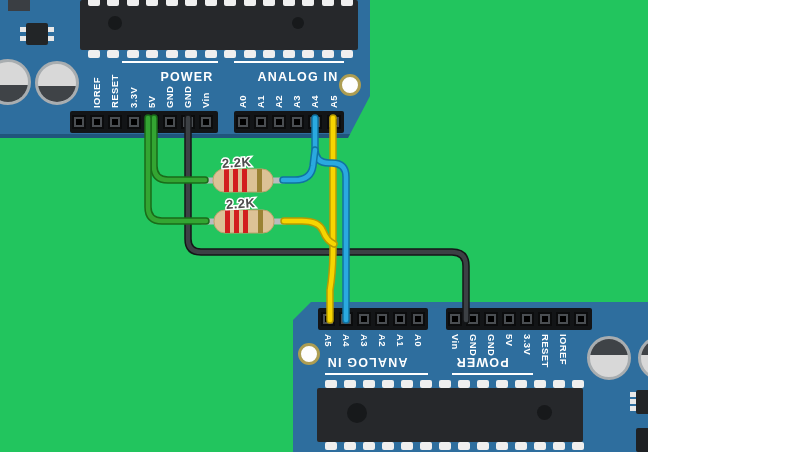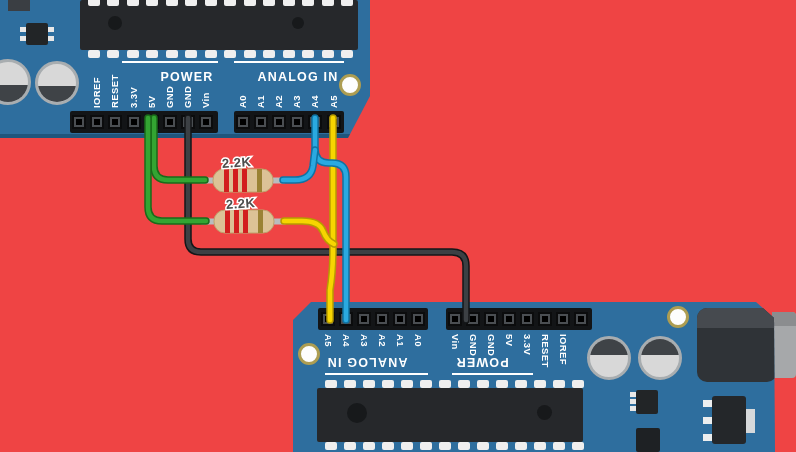--- a/index.html
+++ b/index.html
@@ -1,16 +1,16 @@
 <!DOCTYPE html>
 <html><head>
 <meta charset="utf-8">
 <style>
   html,body{margin:0;padding:0;background:#ffffff;}
-  #scene{position:relative;width:796px;height:452px;overflow:hidden;background:#ef4444;
+  #scene{position:relative;width:648px;height:452px;overflow:hidden;background:#22c55e;
          font-family:"Liberation Sans",sans-serif;}
   .board{position:absolute;background:#2e6e9e;z-index:1;}
   #board-top{left:0;top:0;width:372px;height:138px;
     clip-path:polygon(0 0,370px 0,370px 96px,348px 138px,0 138px);
     box-shadow:inset 0 -4px 0 rgba(13,48,72,.4);}
   #board-bottom{left:293px;top:298px;width:482px;height:154px;
     clip-path:polygon(18px 4px,463px 4px,481px 20px,482px 154px,0 154px,0 22px);
     box-shadow:inset 0 4px 0 rgba(13,48,72,.4);}
   .chip{position:absolute;background:#26282b;border-radius:2px;}
   .leg{position:absolute;width:12px;height:8px;background:#efefef;border-radius:2px;}

